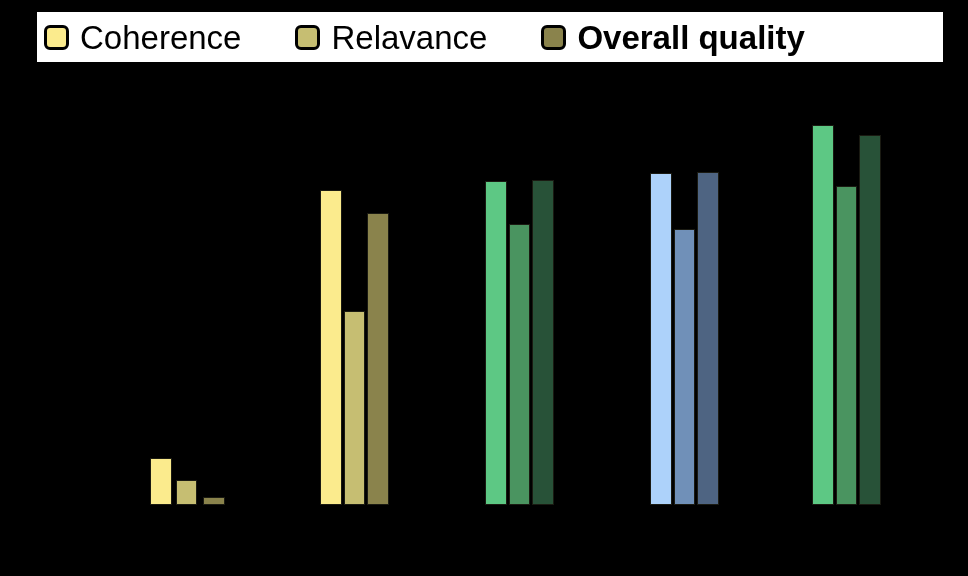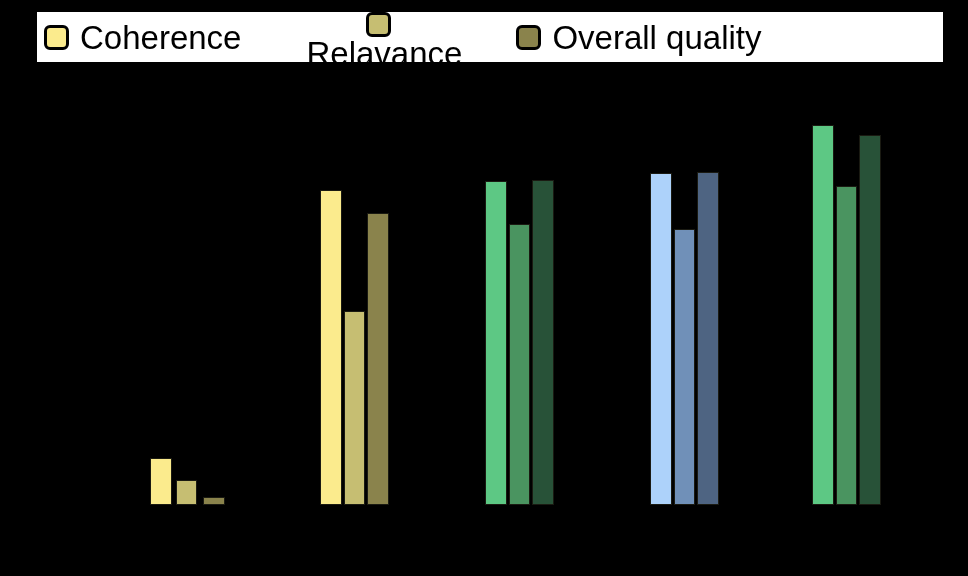--- a/index.html
+++ b/index.html
@@ -34,22 +34,22 @@
     justify-content: flex-start;
     text-align: center;
   }
   .legend-entry {
     display: flex;
     flex-direction: row;
     align-items: center;
     height: 100%;
   }
   .legend-entry.e0 { margin-left: 7px; }
-  .legend-entry.e1 { margin-left: 54px; flex-direction: column; }
-  .legend-entry.e2 { margin-left: 54px; }
+  .legend-entry.e1 { margin-left: 54px; }
+  .legend-entry.e2 { margin-left: 54px; font-weight: bold; }
   .legend-swatch {
     width: 25px;
     height: 25px;
     border: 3px solid #000000;
     border-radius: 6px;
     box-sizing: border-box;
     flex: 0 0 auto;
   }
   .legend-label {
     margin-left: 11px;

